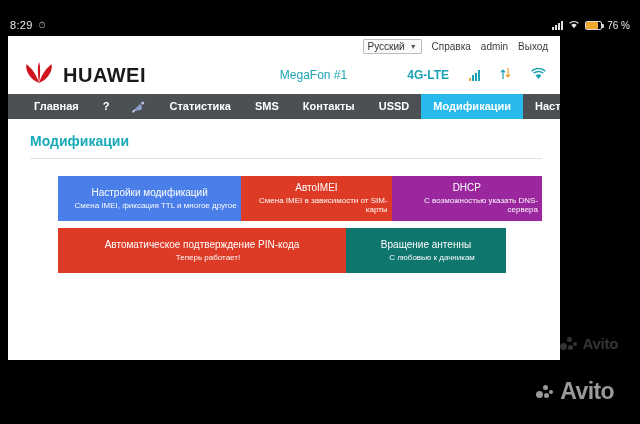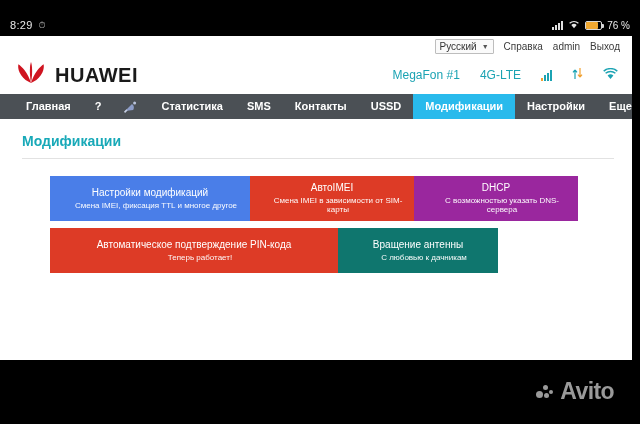--- a/index.html
+++ b/index.html
@@ -29,21 +29,21 @@
   .batt{
     width:17px;height:9px;border:1px solid #d8d8d8;border-radius:2px;
     position:relative;box-sizing:border-box;
   }
   .batt::after{content:"";position:absolute;right:-3px;top:2px;width:2px;height:4px;background:#d8d8d8;border-radius:0 1px 1px 0;}
   .batt span{display:block;height:100%;background:#f0a830;border-radius:1px;}
   .pct{color:#e8e8e8;font-size:10px;}
 
   
   .page{
-    position:absolute;left:0;top:36px;width:632px;height:324px;
+    position:absolute;left:8px;top:36px;width:552px;height:324px;
     background:#fff;overflow:hidden;
   }
 
   
   .utilbar{
     height:20px;display:flex;align-items:center;justify-content:flex-end;
     gap:10px;padding:0 12px;box-sizing:border-box;font-size:10px;color:#3b3b3b;
   }
   .lang-select{
     border:1px solid #bdbdbd;background:#fafafa;border-radius:1px;
@@ -54,21 +54,21 @@
 
   
   .hdr{
     height:38px;display:flex;align-items:center;justify-content:space-between;
     padding:0 14px 0 16px;box-sizing:border-box;background:#fff;
   }
   .brand{display:flex;align-items:center;gap:9px;}
   .brand-name{font-size:20px;font-weight:bold;color:#1a1a1a;letter-spacing:.5px;}
   .hdr-right{display:flex;align-items:center;gap:20px;color:#19a7b5;font-size:12px;}
   .op-name{color:#1ba3b3;}
-  .net-type{color:#1ba3b3;font-weight:normal;}
+  .net-type{color:#1ba3b3;font-weight:bold;margin-left:40px;}
   .sig-teal{display:flex;align-items:flex-end;gap:1px;height:11px;}
   .sig-teal i{display:block;width:2px;background:#1ba3b3;}
   .sig-teal i:nth-child(1){height:3px;background:#f0a030;}
   .sig-teal i:nth-child(2){height:6px;}
   .sig-teal i:nth-child(3){height:8px;}
   .sig-teal i:nth-child(4){height:11px;}
 
   
   .nav{
     height:25px;background:#4b5055;display:flex;align-items:center;
@@ -88,21 +88,21 @@
   .title-rule{height:1px;background:#e2e2e2;margin:9px 0 0 0;}
 
   
   .tiles{margin-top:17px;padding-left:28px;}
   .trow{display:flex;margin-bottom:7px;}
   .tile{
     display:flex;flex-direction:column;align-items:center;justify-content:center;
     color:#fff;box-sizing:border-box;padding:6px 4px;
   }
   .tile-t{font-size:10px;margin-bottom:4px;text-align:right;line-height:1.1;}
-  .tile-s{font-size:8px;text-align:center;opacity:.97;line-height:1.1;margin-left:12px;}
+  .tile-s{font-size:8px;text-align:right;opacity:.97;line-height:1.1;margin-left:12px;}
 
   
   .wm-faint{
     position:absolute;right:22px;top:335px;display:flex;align-items:center;gap:4px;
     opacity:.20;
   }
   .wm-faint .wm-txt{font-size:15px;color:#fff;font-weight:bold;letter-spacing:-.3px;}
   .wm-bottom{
     position:absolute;right:26px;top:378px;display:flex;align-items:center;gap:5px;
   }

